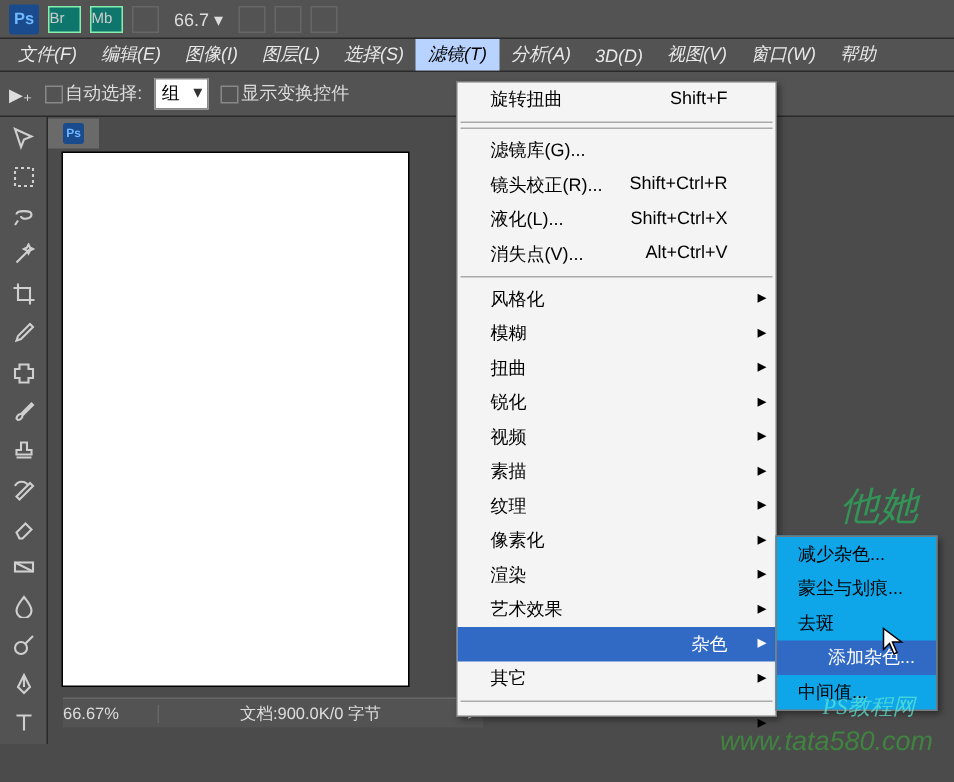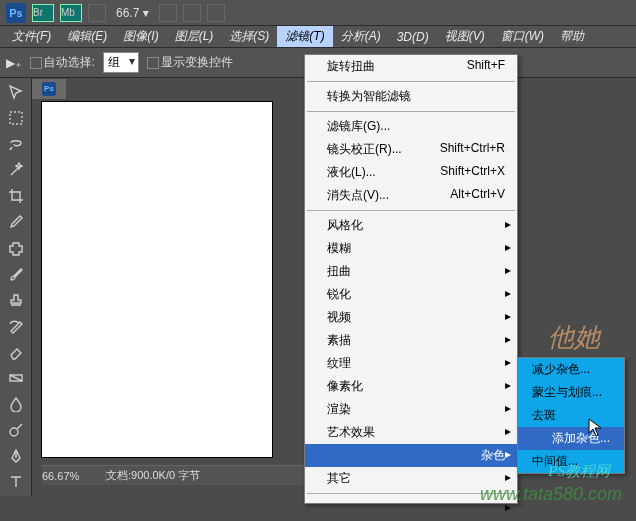--- a/index.html
+++ b/index.html
@@ -32,39 +32,39 @@
   .doc-area { position:absolute; left:32px; top:78px; right:0; bottom:0; background:#4b4b4b; }
   .doc-tab { height:22px; display:flex; align-items:center; }
   .doc-tab-inner { background:#6a6a6a; color:#e8e8e8; font-size:11px; padding:3px 10px; display:flex; align-items:center; gap:6px;}
   .doc-tab .ps-mini{width:14px;height:14px;background:#1a4b8c;color:#6fb7ff;font:bold 8px/14px Arial;text-align:center;border-radius:2px;}
   .canvas-wrap { position:absolute; left:10px; top:24px; right:350px; bottom:60px; background:#4b4b4b; }
   .canvas { position:absolute; left:0; top:0; width:230px; height:355px; background:#fff; box-shadow:0 0 0 1px #000; }
 
   
   .status { position:absolute; left:10px; bottom:36px; width:280px; height:20px; background:#535353; color:#ddd; font-size:11px; display:flex; align-items:center; border-top:1px solid #666;}
   .status .pct { width:64px; border-right:1px solid #666; }
-  .status .doc { flex:1; text-align:left; }
+  .status .doc { flex:1; text-align:center; }
 
   
   .dropdown { position:absolute; top:54px; left:304px; width:214px; background:#f4f4f4; border:1px solid #7a7a7a; box-shadow:2px 2px 4px rgba(0,0,0,.4); font-size:12px; color:#000; }
-  .dd-item { display:flex; justify-content:space-between; padding:3px 12px 3px 22px; cursor:default; position:relative; white-space:nowrap;}
+  .dd-item { display:flex; justify-content:space-between; padding:3px 32px 3px 22px; cursor:default; position:relative; white-space:nowrap;}
   .dd-item.sub:after { content:"▸"; position:absolute; right:6px; }
   .dd-item.hilite { background:#316ac5; color:#fff;justify-content:flex-end; }
   .dd-sep { height:1px; background:#aaa; margin:3px 2px; }
 
   
   .submenu { position:absolute; top:357px; left:517px; width:108px; background:#0ea5e9; border:1px solid #7a7a7a; box-shadow:2px 2px 4px rgba(0,0,0,.4); font-size:12px; }
   .submenu .dd-item { padding:3px 14px; }
 
   
   .cursor { position:absolute; top:418px; left:588px; pointer-events:none; }
   .cursor svg{width:16px;height:20px;}
 
   
-  .wm1{position:absolute; right:36px; top:320px; color:#fdba74; font:italic 26px "KaiTi",serif; opacity:.6;text-align:center;}
+  .wm1{position:absolute; right:24px; top:320px; color:#22c55e; font:italic 26px "KaiTi",serif; opacity:.6;text-align:center;}
   .wm2{position:absolute; right:14px; bottom:16px; color:#3f8d3f; font:italic 18px Arial; opacity:.85;}
   .wm3{position:absolute; right:26px; bottom:40px; color:#5eead4; font:italic 15px "KaiTi",serif; opacity:.7;}
 </style>
 </head>
 <body>
 
 <div class="top-row">
   <div class="ps-logo">Ps</div>
   <div class="top-btn">Br</div>
   <div class="top-btn">Mb</div>
@@ -196,23 +196,20 @@
     <div style="width:14px;text-align:center">▸</div>
   </div>
 </div>
 
 <div class="dropdown">
   <div class="dd-item">
     <span>旋转扭曲</span>
     <span>Shift+F</span>
   </div>
   <div class="dd-sep"></div>
-  <div class="dd-item">
-      <span>转换为智能滤镜</span>
-    </div>
   <div class="dd-sep"></div>
   <div class="dd-item">
       <span>滤镜库(G)...</span>
       <span></span>
     </div>
   <div class="dd-item">
       <span>镜头校正(R)...</span>
       <span>Shift+Ctrl+R</span>
     </div>
   <div class="dd-item">

